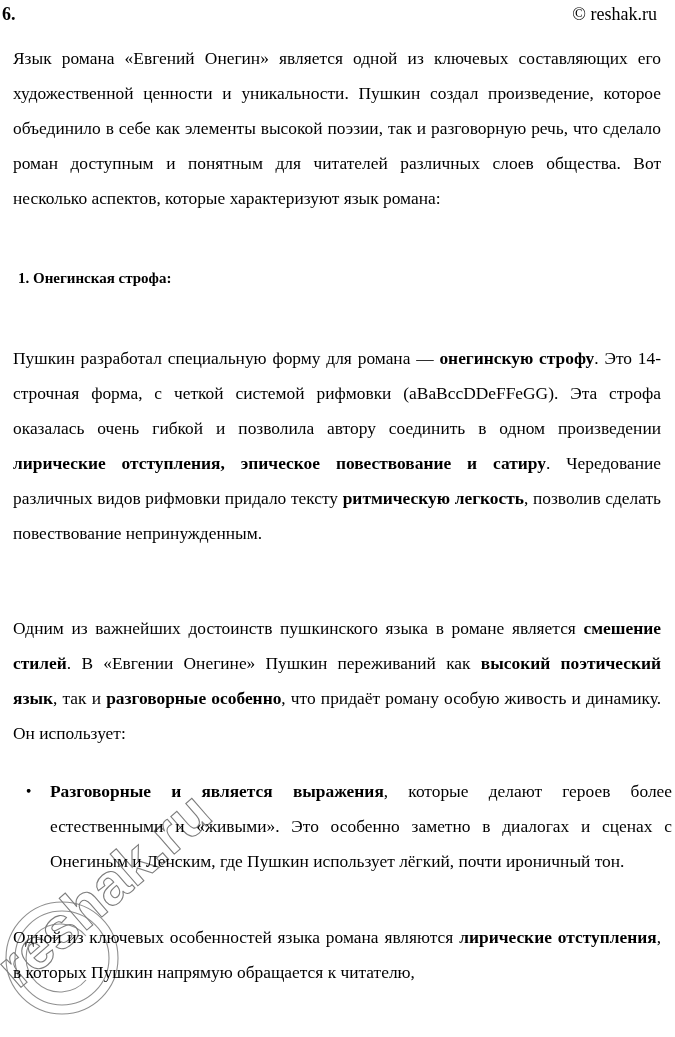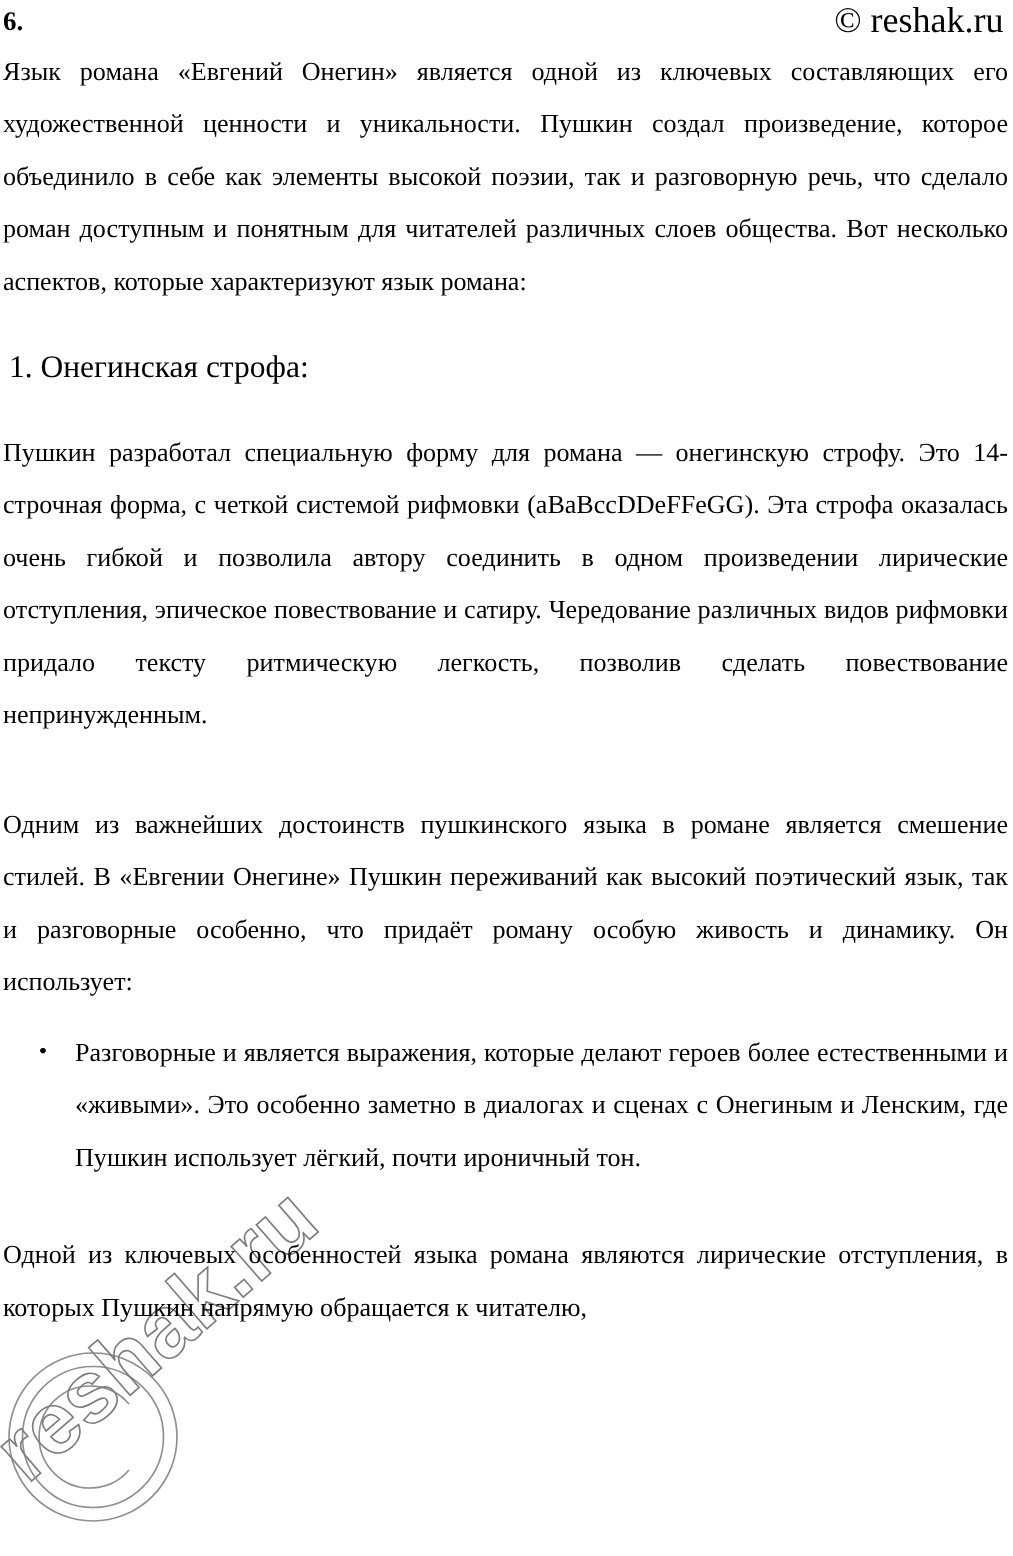--- a/index.html
+++ b/index.html
@@ -31,45 +31,45 @@
   .item-number {
     position: absolute;
     left: 0;
     top: 0;
     font-weight: bold;
     font-size: 18px;
     line-height: 28px;
   }
   .copyright {
     position: absolute;
-    right: 3px;
+    right: 15px;
     top: 0;
-    font-size: 24px;
+    font-size: 18px;
     line-height: 28px;
     white-space: nowrap;
   }
 
   
   .para {
     font-size: 17.4px;
     line-height: 35px;
     text-align: justify;
     text-justify: inter-word;
-    margin: 0;
+    margin: 11px;
     hyphens: none;
   }
   .heading {
-    font-size: 21px;
+    font-size: 15px;
     line-height: 35px;
-    font-weight: normal;
-    margin: 4px;
+    font-weight: bold;
+    margin: 16px;
     text-align: left;
   }
   b, .b {
-    font-weight: normal;
+    font-weight: bold;
   }
 
   
   .gap-sm { height: 18px; }
   .gap-md { height: 20px; }
 
   
   .bullets {
     list-style: none;
     margin: 0;

